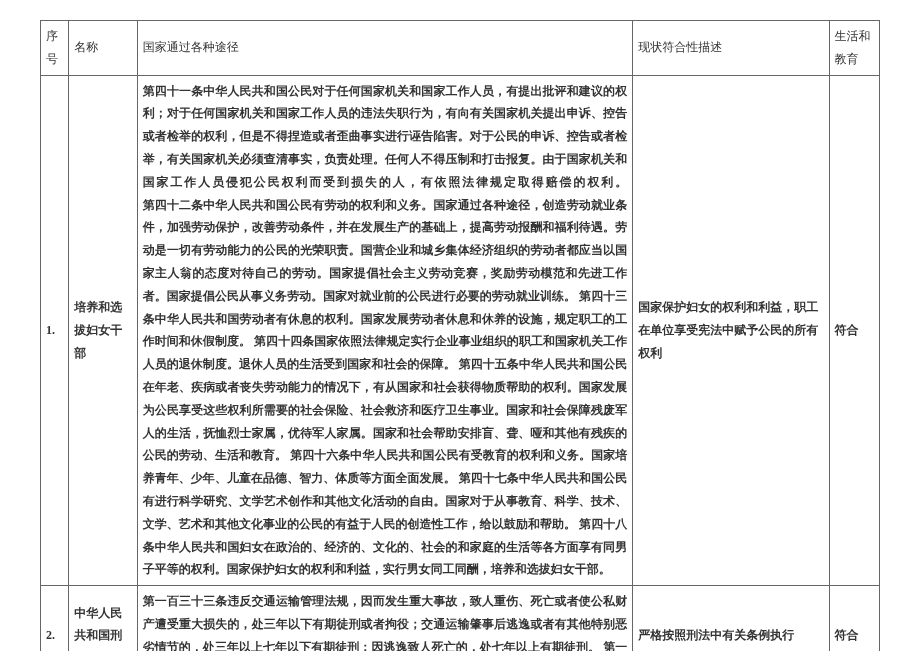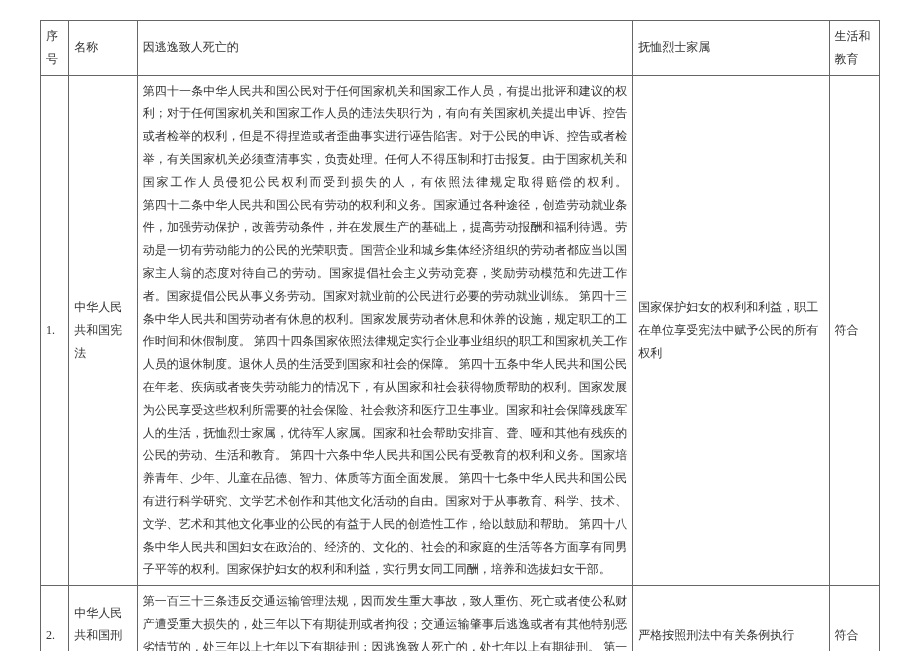--- a/index.html
+++ b/index.html
@@ -15,21 +15,21 @@
       border-collapse: collapse;
       width: 100%;
       table-layout: fixed;
     }
     th, td {
       border: 1px solid #666;
       padding: 4px 5px;
       vertical-align: middle;
       text-align: left;
       line-height: 1.9;
-      font-weight: normal;
+      font-weight: bold;
     }
     th { font-weight: normal; }
     .col-seq { width: 28px; }
     .col-name { width: 68px; }
     .col-req { width: 492px; }
     .col-status { width: 195px; }
     .col-act { width: 50px; }
     .req-cell { text-align: justify; }
   </style>
 </head>
@@ -40,29 +40,29 @@
     <col class="col-seq">
     <col class="col-name">
     <col class="col-req">
     <col class="col-status">
     <col class="col-act">
   </colgroup>
   <thead>
     <tr>
       <th>序号</th>
       <th>名称</th>
-      <th>因逃逸致人死亡的</th>
-      <th>抚恤烈士家属</th>
+      <th>国家通过各种途径</th>
+      <th>现状符合性描述</th>
       <th>生活和教育</th>
     </tr>
   </thead>
   <tbody>
     <tr>
       <td>1.</td>
-      <td>中华人民共和国宪法</td>
+      <td>培养和选拔妇女干部</td>
       <td class="req-cell">第四十一条中华人民共和国公民对于任何国家机关和国家工作人员，有提出批评和建议的权利；对于任何国家机关和国家工作人员的违法失职行为，有向有关国家机关提出申诉、控告或者检举的权利，但是不得捏造或者歪曲事实进行诬告陷害。对于公民的申诉、控告或者检举，有关国家机关必须查清事实，负责处理。任何人不得压制和打击报复。由于国家机关和国家工作人员侵犯公民权利而受到损失的人，有依照法律规定取得赔偿的权利。　　　　　　　　　第四十二条中华人民共和国公民有劳动的权利和义务。国家通过各种途径，创造劳动就业条件，加强劳动保护，改善劳动条件，并在发展生产的基础上，提高劳动报酬和福利待遇。劳动是一切有劳动能力的公民的光荣职责。国营企业和城乡集体经济组织的劳动者都应当以国家主人翁的态度对待自己的劳动。国家提倡社会主义劳动竞赛，奖励劳动模范和先进工作者。国家提倡公民从事义务劳动。国家对就业前的公民进行必要的劳动就业训练。
 第四十三条中华人民共和国劳动者有休息的权利。国家发展劳动者休息和休养的设施，规定职工的工作时间和休假制度。
 第四十四条国家依照法律规定实行企业事业组织的职工和国家机关工作人员的退休制度。退休人员的生活受到国家和社会的保障。
 第四十五条中华人民共和国公民在年老、疾病或者丧失劳动能力的情况下，有从国家和社会获得物质帮助的权利。国家发展为公民享受这些权利所需要的社会保险、社会救济和医疗卫生事业。国家和社会保障残废军人的生活，抚恤烈士家属，优待军人家属。国家和社会帮助安排盲、聋、哑和其他有残疾的公民的劳动、生活和教育。
 第四十六条中华人民共和国公民有受教育的权利和义务。国家培养青年、少年、儿童在品德、智力、体质等方面全面发展。
 第四十七条中华人民共和国公民有进行科学研究、文学艺术创作和其他文化活动的自由。国家对于从事教育、科学、技术、文学、艺术和其他文化事业的公民的有益于人民的创造性工作，给以鼓励和帮助。
 第四十八条中华人民共和国妇女在政治的、经济的、文化的、社会的和家庭的生活等各方面享有同男子平等的权利。国家保护妇女的权利和利益，实行男女同工同酬，培养和选拔妇女干部。</td>
       <td>国家保护妇女的权利和利益，职工在单位享受宪法中赋予公民的所有权利</td>
       <td>符合</td>
     </tr>

